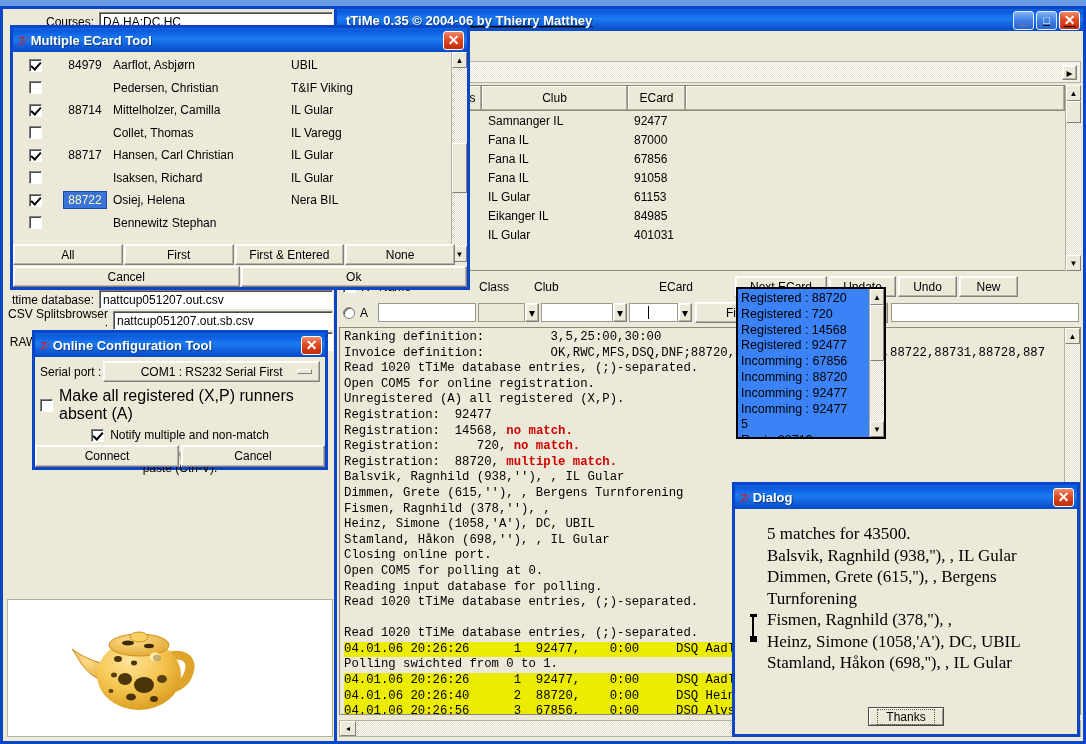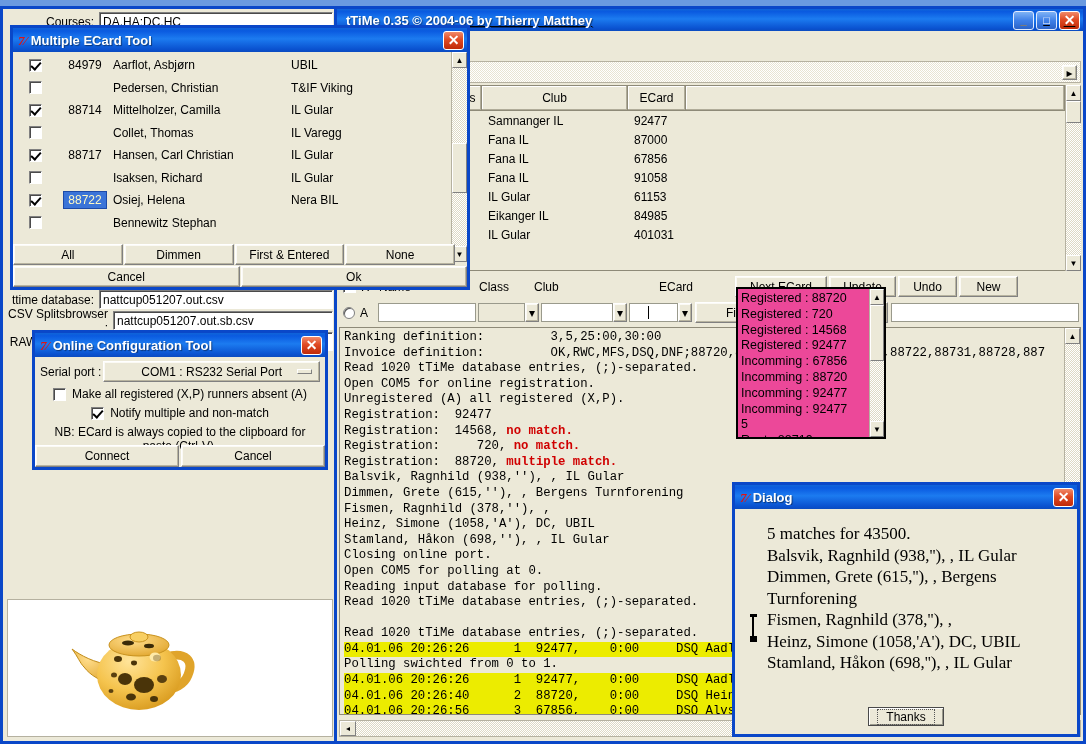--- a/index.html
+++ b/index.html
@@ -150,21 +150,21 @@
     background:#ece9d8;border:1px solid;border-color:#fff #808080 #808080 #fff;
     box-shadow:inset -1px -1px 0 #b8b4a0, inset 1px 1px 0 #fbfaf5;font-size:12px;box-sizing:border-box;cursor:pointer;
   }
   .combo .dd{position:absolute;right:7px;width:13px;height:3px;background:#ece9d8;border:1px solid;
      border-color:#fff #808080 #808080 #fff;}
   .oct-btns{position:absolute;left:3px;bottom:3px;right:3px;display:flex;height:22px;}
   .oct-btns .btn{flex:1;}
   .oct-btns .btn+.btn{margin-left:2px;}
 
   
-  #reglist{position:absolute;left:736px;top:287px;width:150px;height:152px;background:#ec4899;border:2px solid #000;box-sizing:border-box;display:flex;}
+  #reglist{position:absolute;left:736px;top:287px;width:150px;height:152px;background:#3b82f6;border:2px solid #000;box-sizing:border-box;display:flex;}
   .rl-items{flex:1;padding:2px 0 0 3px;font-size:12.5px;line-height:15.8px;overflow:hidden;}
 
   
   #dlg{left:732px;top:482px;width:348px;height:255px;}
   .dlg-body{height:calc(100% - 24px);background:#ece9d8;position:relative;box-sizing:border-box;padding:14px 10px 0 32px;}
   .dlg-text{font-family:"Liberation Serif","DejaVu Serif",serif;font-size:17px;line-height:21.5px;color:#000;}
   .dlg-btn{position:absolute;bottom:8px;left:50%;transform:translateX(-50%);width:76px;height:19px;
      background:#ece9d8;border:1px solid #4a4a4a;display:flex;align-items:center;justify-content:center;
      font-size:12px;box-sizing:border-box;box-shadow:inset 1px 1px 0 #fff, inset -1px -1px 0 #9a9a8c;cursor:pointer;}
   .dlg-btn span{border:1px dotted #555;padding:0 8px;}
@@ -536,21 +536,21 @@
           <div class="sb-arrow">▲</div>
           <div class="sb-track" style="flex:0 0 75px;"></div>
           <div class="sb-thumb" style="height:50px;"></div>
           <div class="sb-track"></div>
           <div class="sb-arrow">▼</div>
         </div>
       </div>
       <div class="ec-btns">
         <div class="ec-brow">
           <span class="btn">All</span>
-          <span class="btn">Dimmen</span>
+          <span class="btn">First</span>
           <span class="btn">First &amp; Entered</span>
           <span class="btn" style="margin-right:12px;">None</span>
         </div>
         <div class="ec-brow" style="margin-top:1px;">
           <span class="btn">Cancel</span>
           <span class="btn" style="margin-right:0;">Ok</span>
         </div>
       </div>
     </div>
   </div>
@@ -559,27 +559,27 @@
     <div class="win-frame">
       <div class="titlebar">
         <span class="logo7">7⁄</span>
         <span class="tt">Online Configuration Tool</span>
         <span class="closebtn">✕</span>
       </div>
       <div class="oct-body">
         <div class="oct-row">
           <span style="font-size:12px;margin-right:2px;">Serial port :</span>
           <span class="combo">
-            <span>COM1 : RS232 Serial Port</span>
+            <span>COM1 : RS232 Serial First</span>
             <span class="dd"></span>
           </span>
         </div>
         <div class="oct-row" style="justify-content:center;">
           <span class="cb"></span>
-          <span style="margin-left:6px;font-size:12px;">Make all registered (X,P) runners absent (A)</span>
+          <span style="margin-left:6px;font-size:16px;">Make all registered (X,P) runners absent (A)</span>
         </div>
         <div class="oct-row" style="justify-content:center;">
           <span class="cb on"></span>
           <span style="margin-left:6px;font-size:12px;">Notify multiple and non-match</span>
         </div>
         <div style="text-align:center;font-size:12px;margin-top:1px;">NB: ECard is always copied to the clipboard for paste (Ctrl-V).</div>
       </div>
       <div class="oct-btns">
         <span class="btn">Connect</span>
         <span class="btn">Cancel</span>

